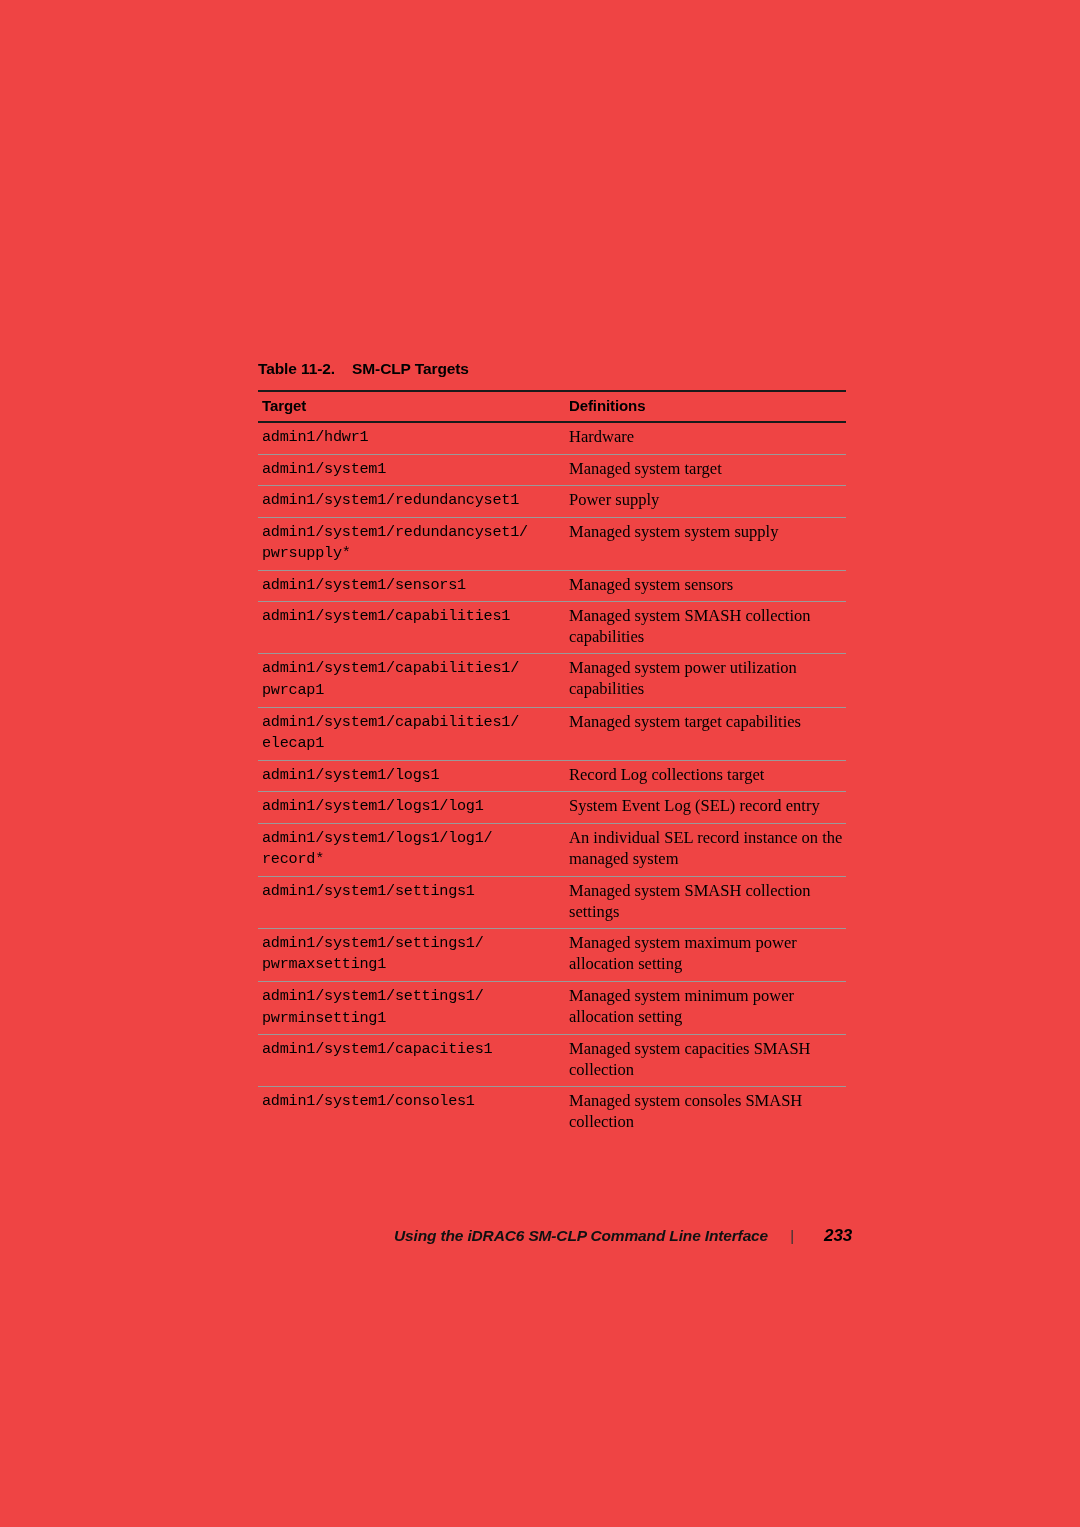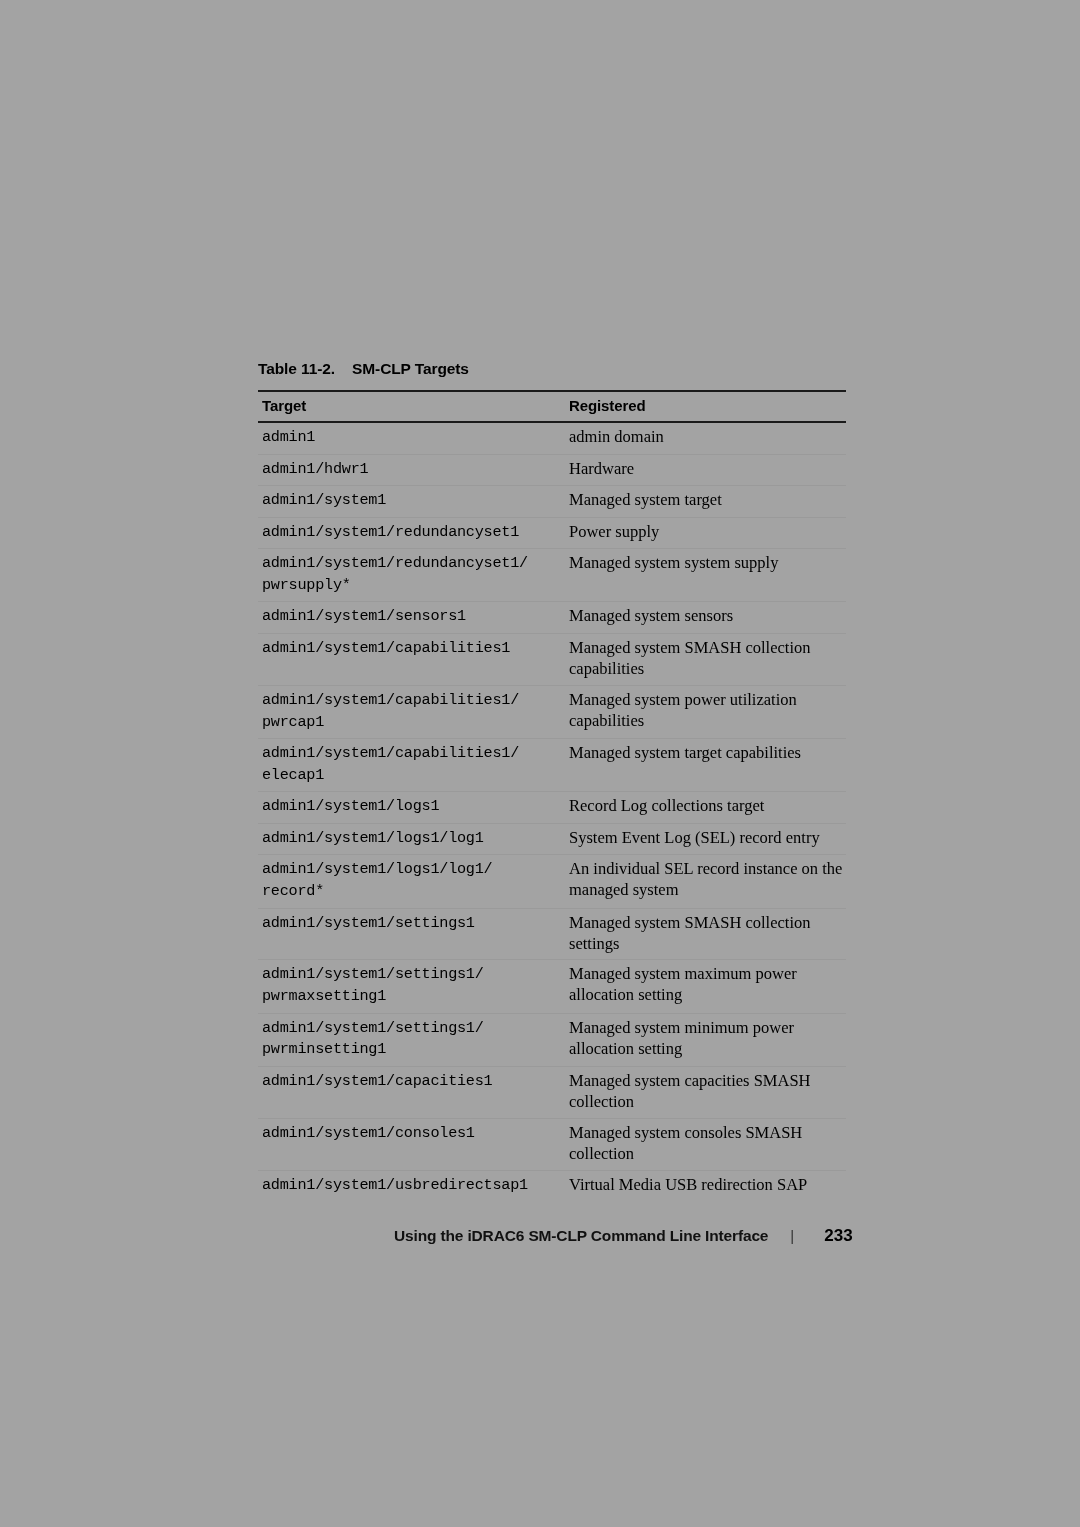--- a/index.html
+++ b/index.html
@@ -14,21 +14,21 @@
     font-family: "Liberation Serif", serif;
     -webkit-font-smoothing: antialiased;
   }
 
   .page {
     position: absolute;
     left: 0;
     top: 0;
     width: 1080px;
     height: 1527px;
-    background: #a3a3a3;
+    background: #ef4444;
   }
 
   
   .table-block {
     position: absolute;
     left: 258px;
     top: 360px;
     width: 588px;
   }
 
@@ -97,20 +97,21 @@
     padding-left: 2px;
   }
 
   
   .footer {
     position: absolute;
     left: 0;
     top: 1226px;
     width: 952px;
     height: 26px;
+    font-style: italic;
   }
   .footer-inner {
     position: absolute;
     left: 394px;
     top: 0;
     display: flex;
     align-items: baseline;
     white-space: nowrap;
   }
   .footer-text {
@@ -146,29 +147,25 @@
     </div>
 
     <table class="clp">
       <colgroup>
         <col class="c-target">
         <col class="c-def">
       </colgroup>
       <thead>
         <tr>
           <th>Target</th>
-          <th>Registered</th>
+          <th>Definitions</th>
         </tr>
       </thead>
       <tbody id="table-body">
           <tr>
-            <td class="target">admin1</td>
-            <td class="def">admin domain</td>
-          </tr>
-          <tr>
             <td class="target">admin1/hdwr1</td>
             <td class="def">Hardware</td>
           </tr>
           <tr>
             <td class="target">admin1/system1</td>
             <td class="def">Managed system target</td>
           </tr>
           <tr>
             <td class="target">admin1/system1/redundancyset1</td>
             <td class="def">Power supply</td>
@@ -223,24 +220,20 @@
 pwrminsetting1</td>
             <td class="def">Managed system minimum power allocation setting</td>
           </tr>
           <tr>
             <td class="target">admin1/system1/capacities1</td>
             <td class="def">Managed system capacities SMASH collection</td>
           </tr>
           <tr>
             <td class="target">admin1/system1/consoles1</td>
             <td class="def">Managed system consoles SMASH collection</td>
-          </tr>
-          <tr>
-            <td class="target">admin1/system1/usbredirectsap1</td>
-            <td class="def">Virtual Media USB redirection SAP</td>
           </tr>
         </tbody>
     </table>
 
   </div>
 
   <div class="footer">
     <div class="footer-inner">
       <span class="footer-text">Using the iDRAC6 SM-CLP Command Line Interface</span>
       <span class="footer-sep">|</span>

